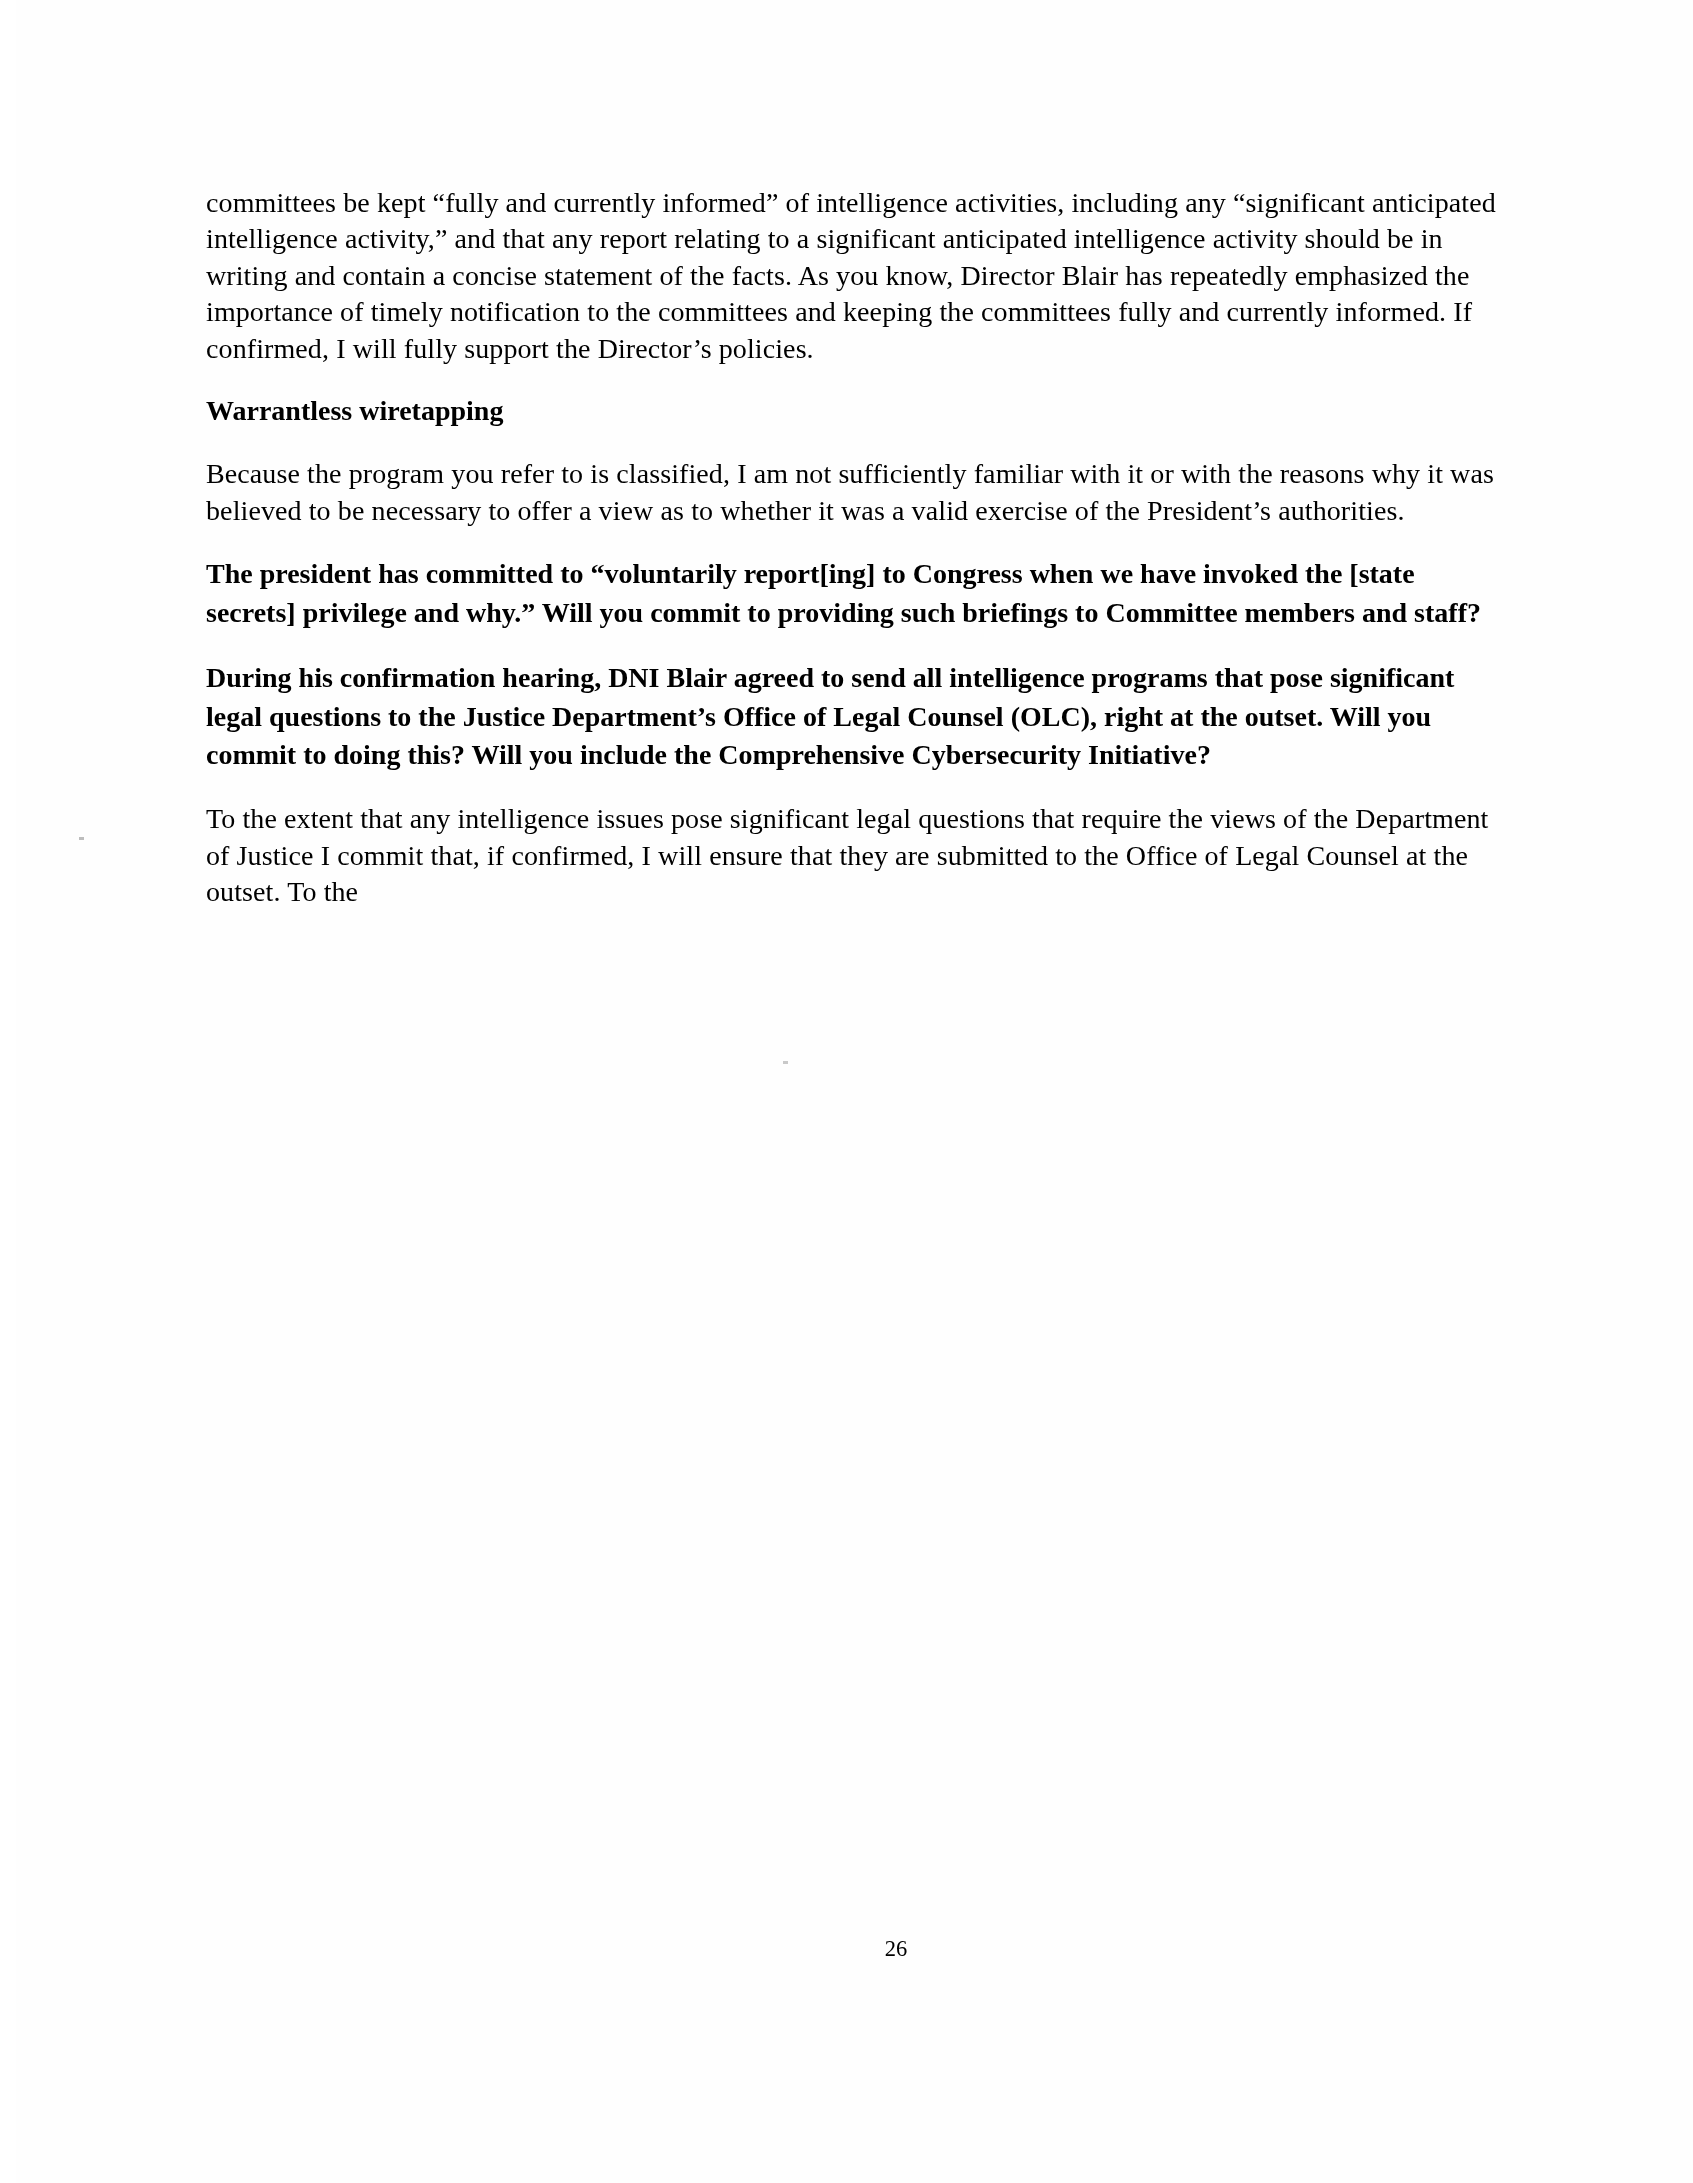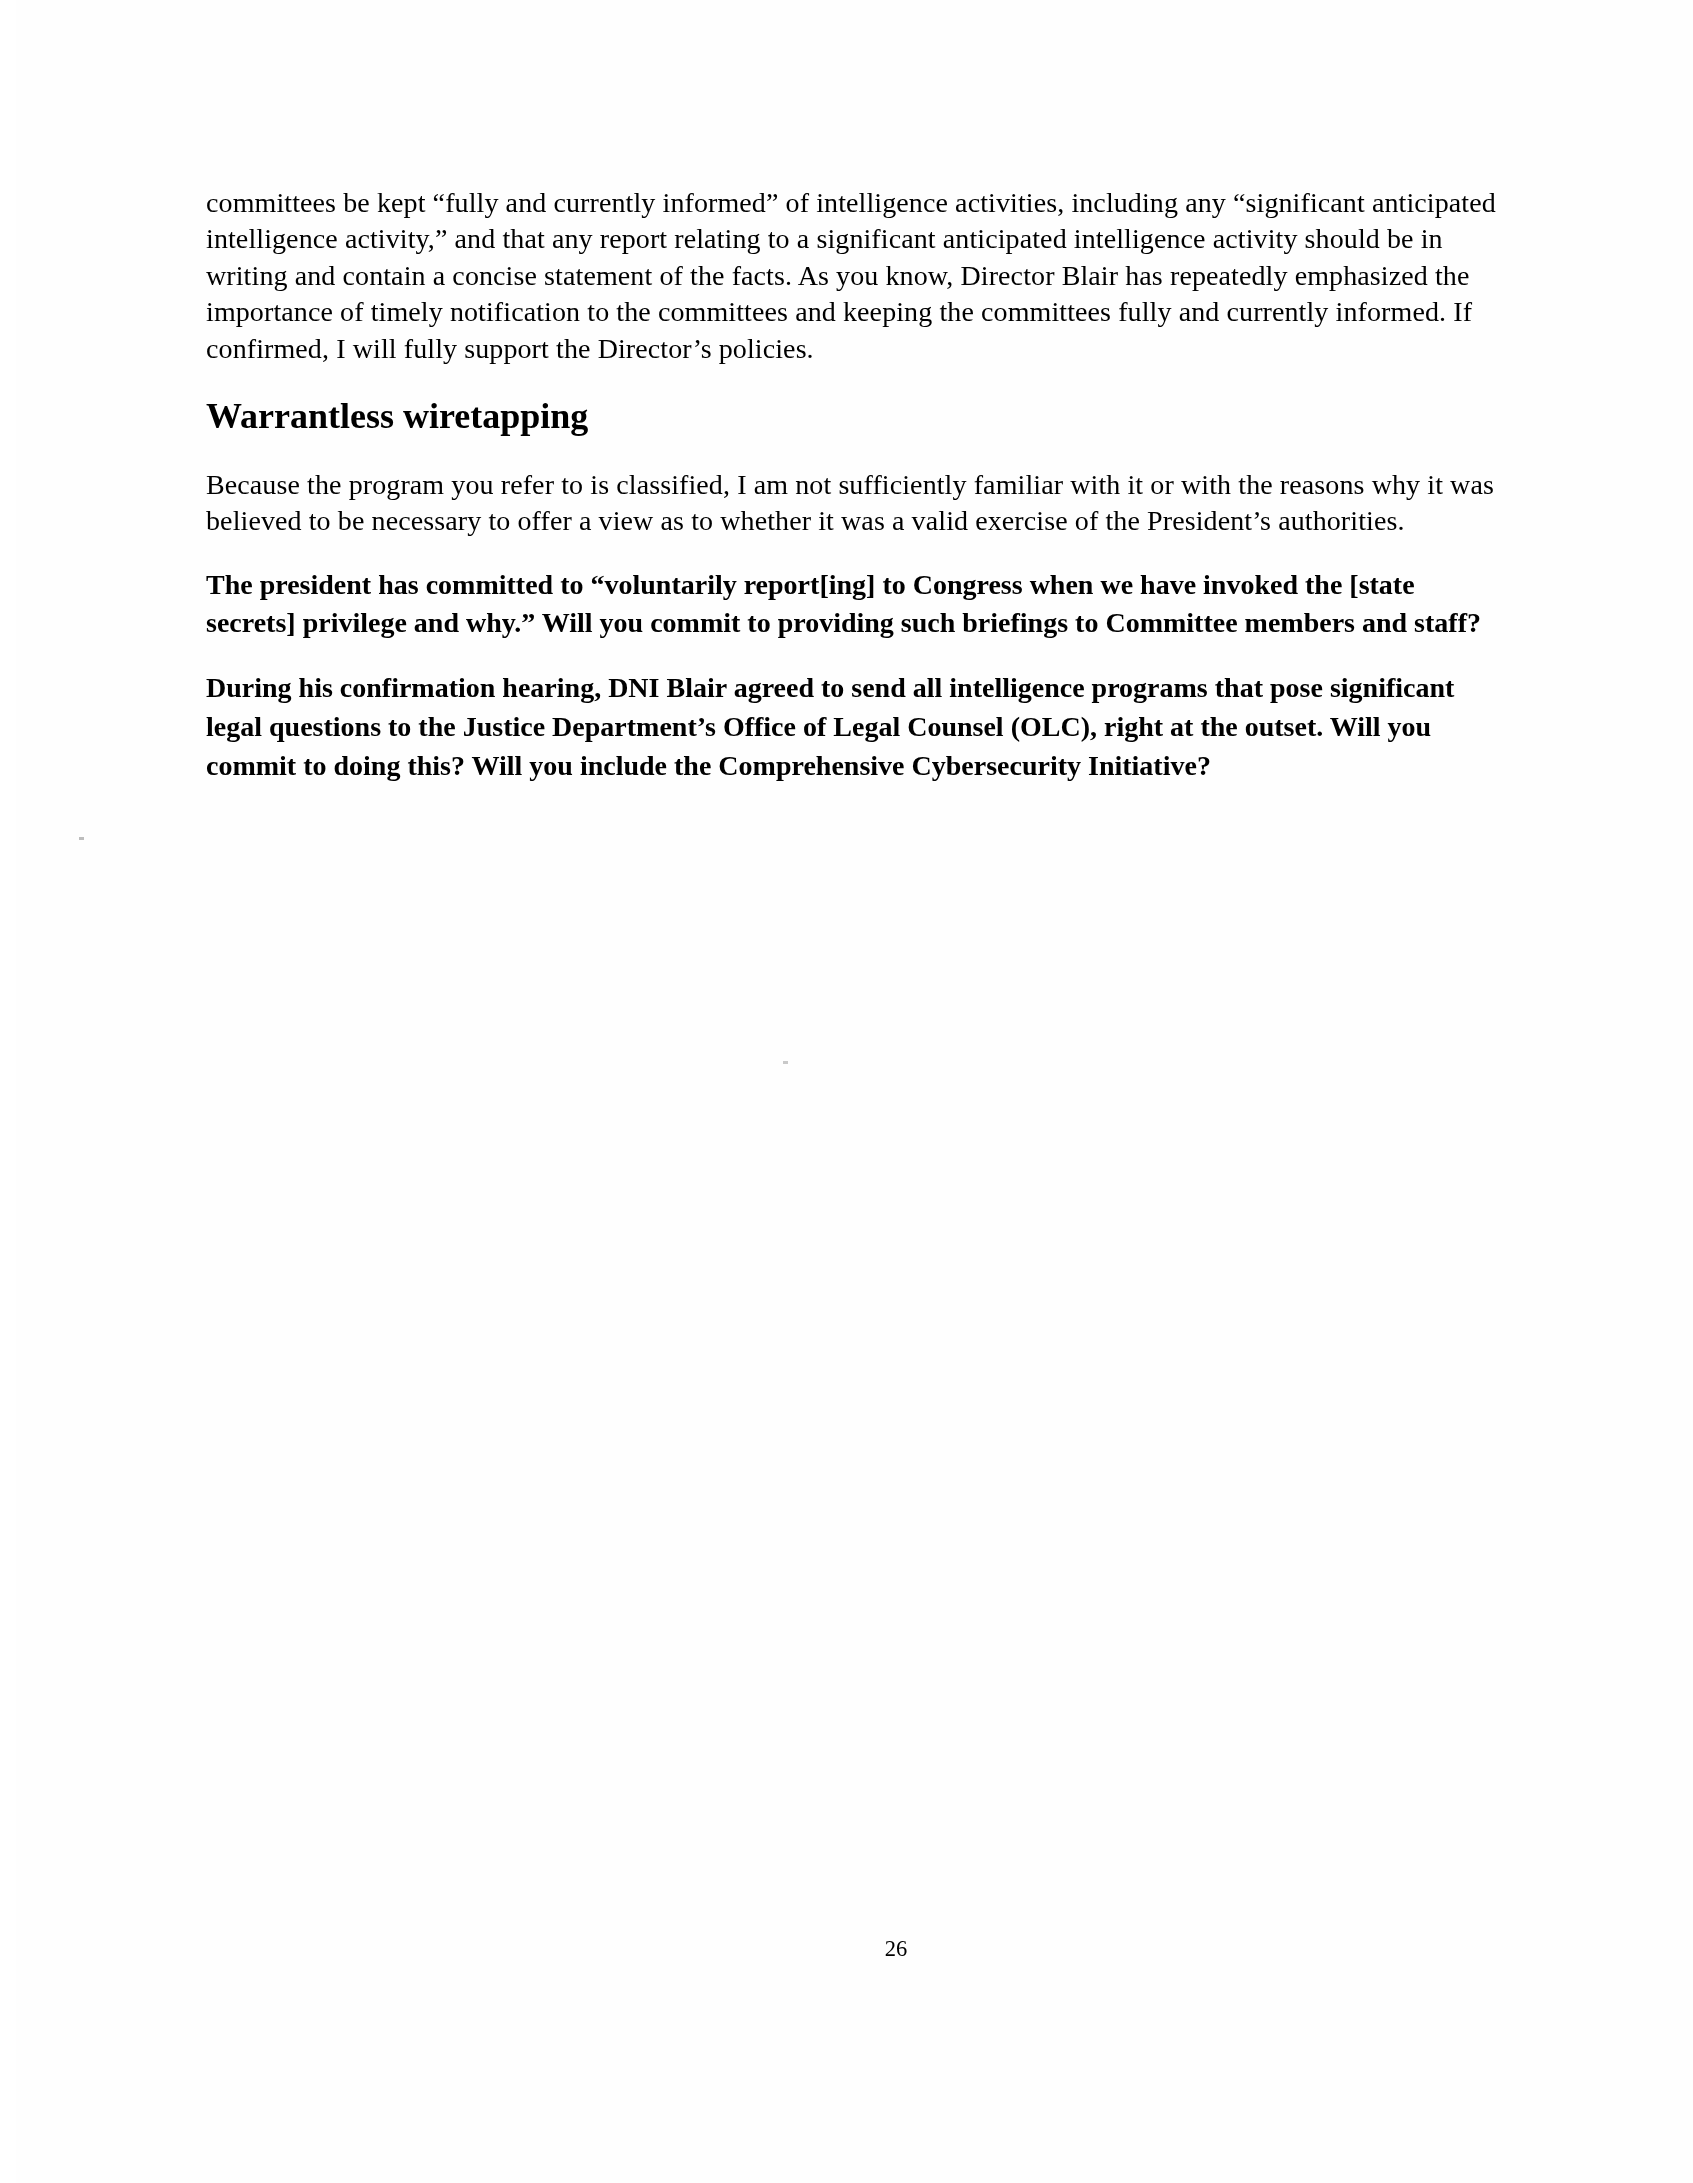--- a/index.html
+++ b/index.html
@@ -37,21 +37,21 @@
     letter-spacing: 0.1px;
   }
   p.q-text {
     font-size: 28px;
     line-height: 1.38;
     font-weight: bold;
     margin: 0 0 26.4px 0;
     text-align: left;
   }
   h3.section-head {
-    font-size: 36px;
+    font-size: 28px;
     line-height: 1.3;
     font-weight: bold;
     margin: 0 0 26.4px 0;
   }
   .block-first {
     margin-bottom: 34px;
   }
   .para-wide {
     width: 1295px;
   }
@@ -102,19 +102,20 @@
 
     <p class="body-text para-wide">Because the program you refer to is classified, I am not sufficiently familiar with it or with the reasons why it was believed to be necessary to offer a view as to whether it was a valid exercise of the President’s authorities.</p>
 
 
     <p class="q-text para-wide">The president has committed to “voluntarily report[ing] to Congress when we have invoked the [state secrets] privilege and why.”  Will you commit to providing such briefings to Committee members and staff?</p>
 
 
 
     <p class="q-text para-wide">During his confirmation hearing, DNI Blair agreed to send all intelligence programs that pose significant legal questions to the Justice Department’s Office of Legal Counsel (OLC), right at the outset.  Will you commit to doing this?  Will you include the Comprehensive Cybersecurity Initiative?</p>
 
+    <p class="body-text para-wide">To the extent that any intelligence issues pose significant legal questions that require the views of the Department of Justice I commit that, if confirmed, I will ensure that they are submitted to the Office of Legal Counsel at the outset.  To the</p>
 
   </div>
 
   <div class="page-number">26</div>
 
 </div>
 
 
 </body></html>

